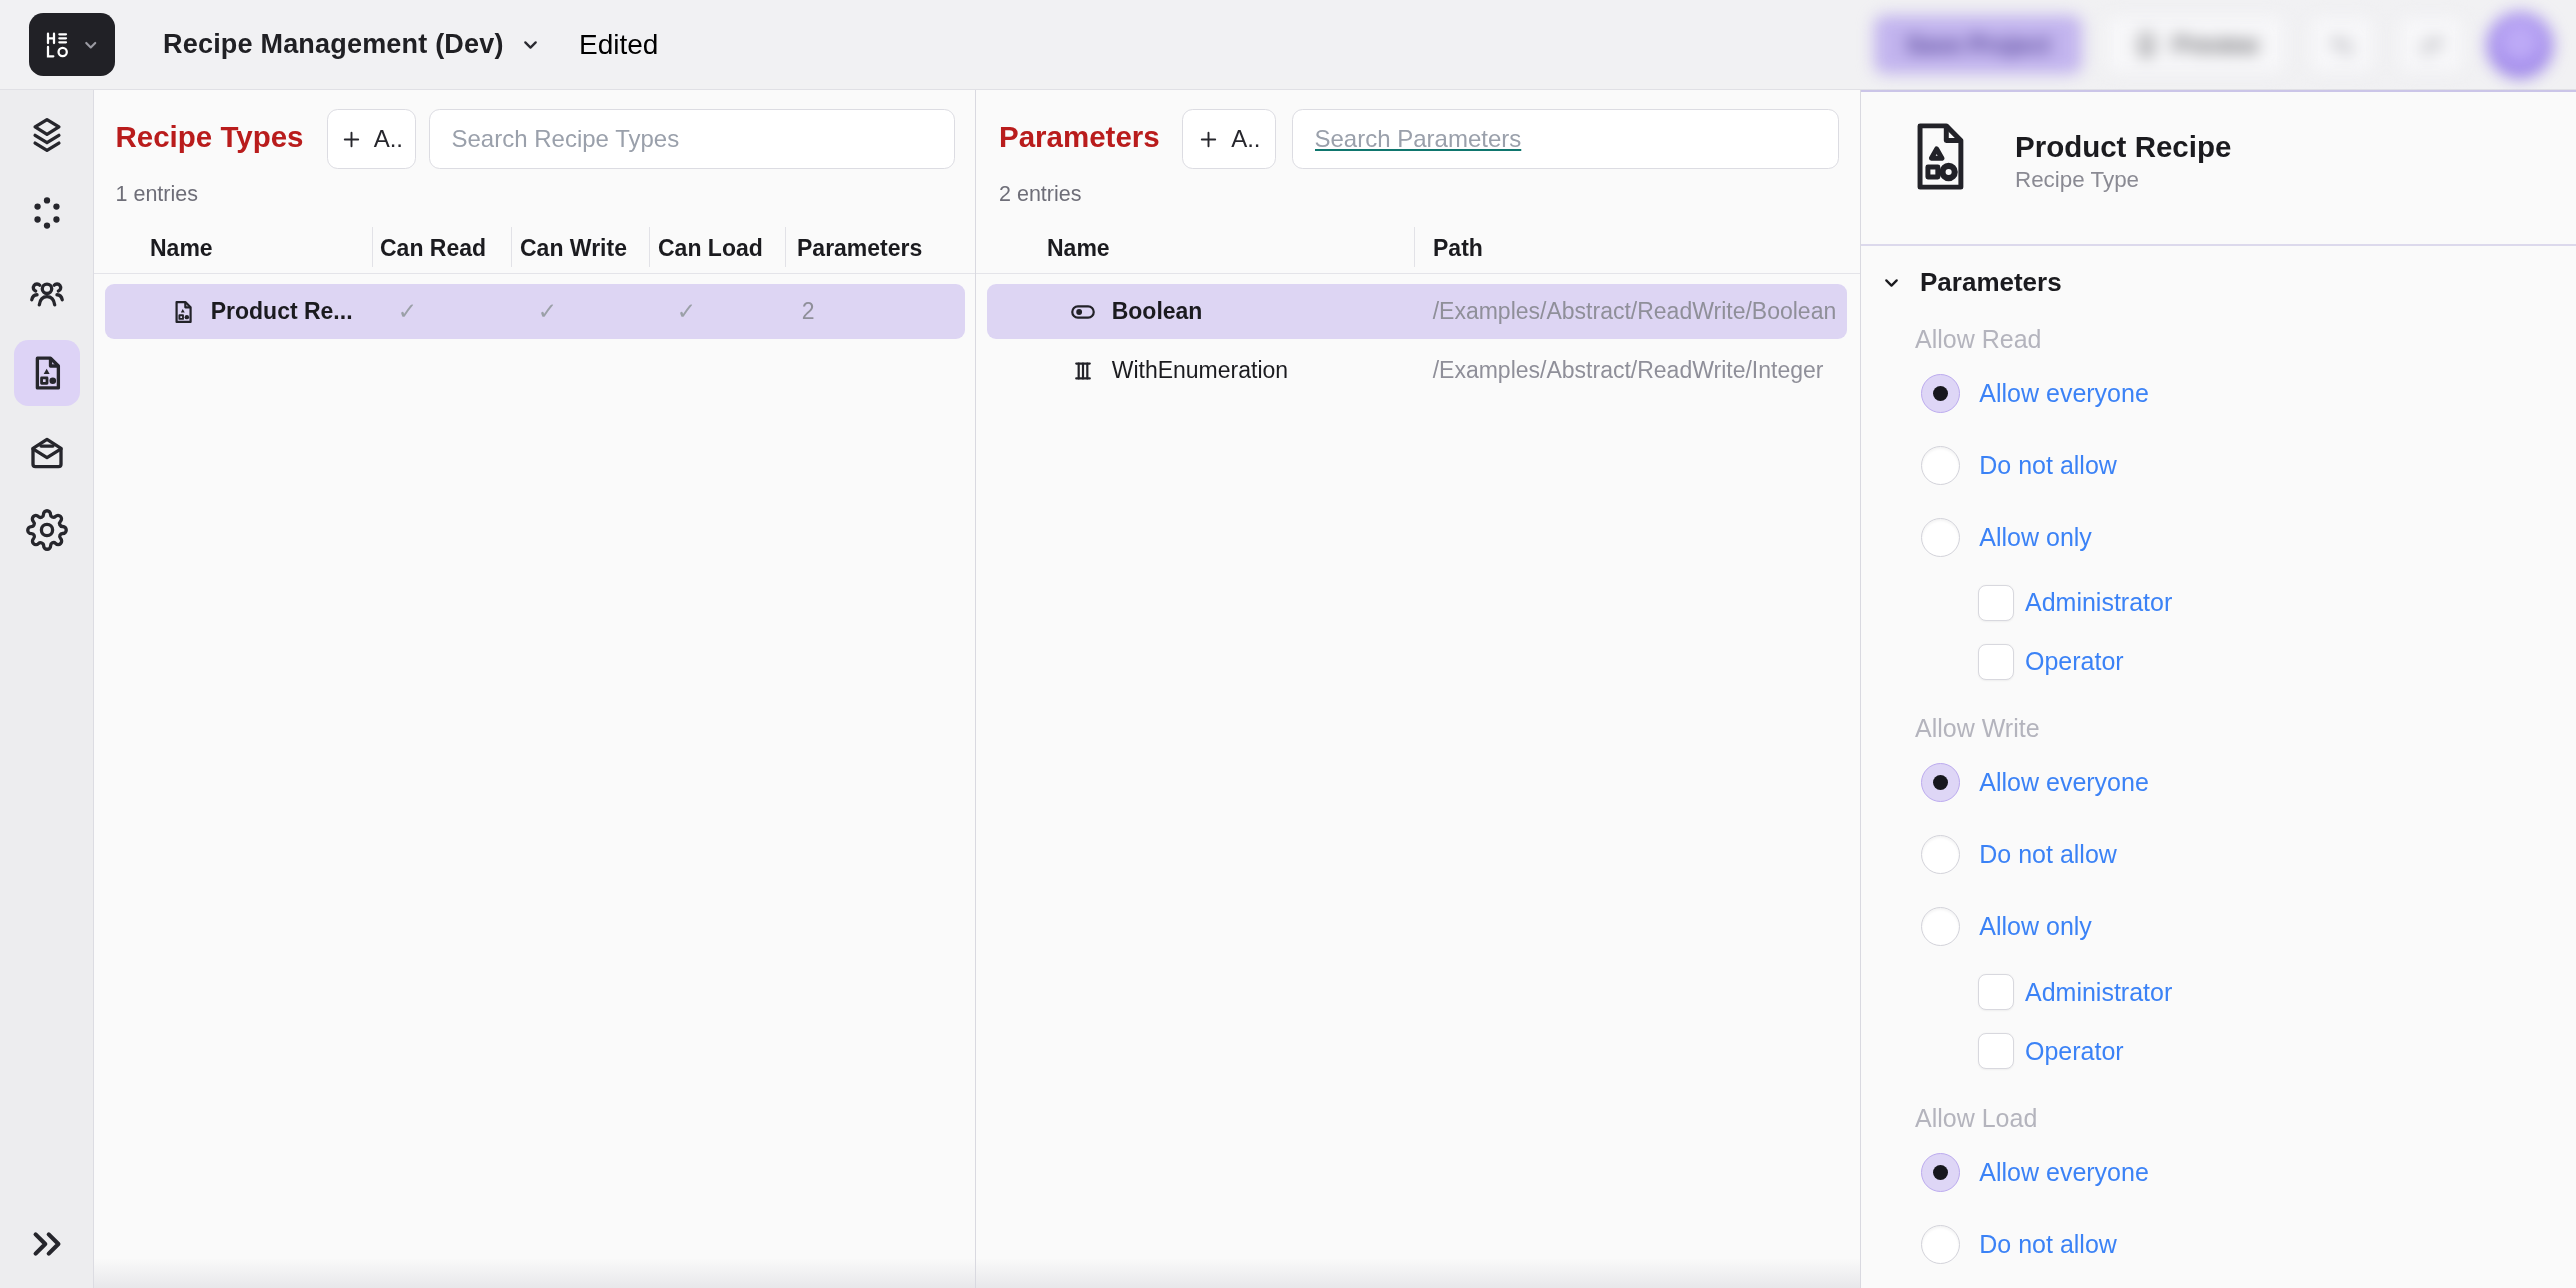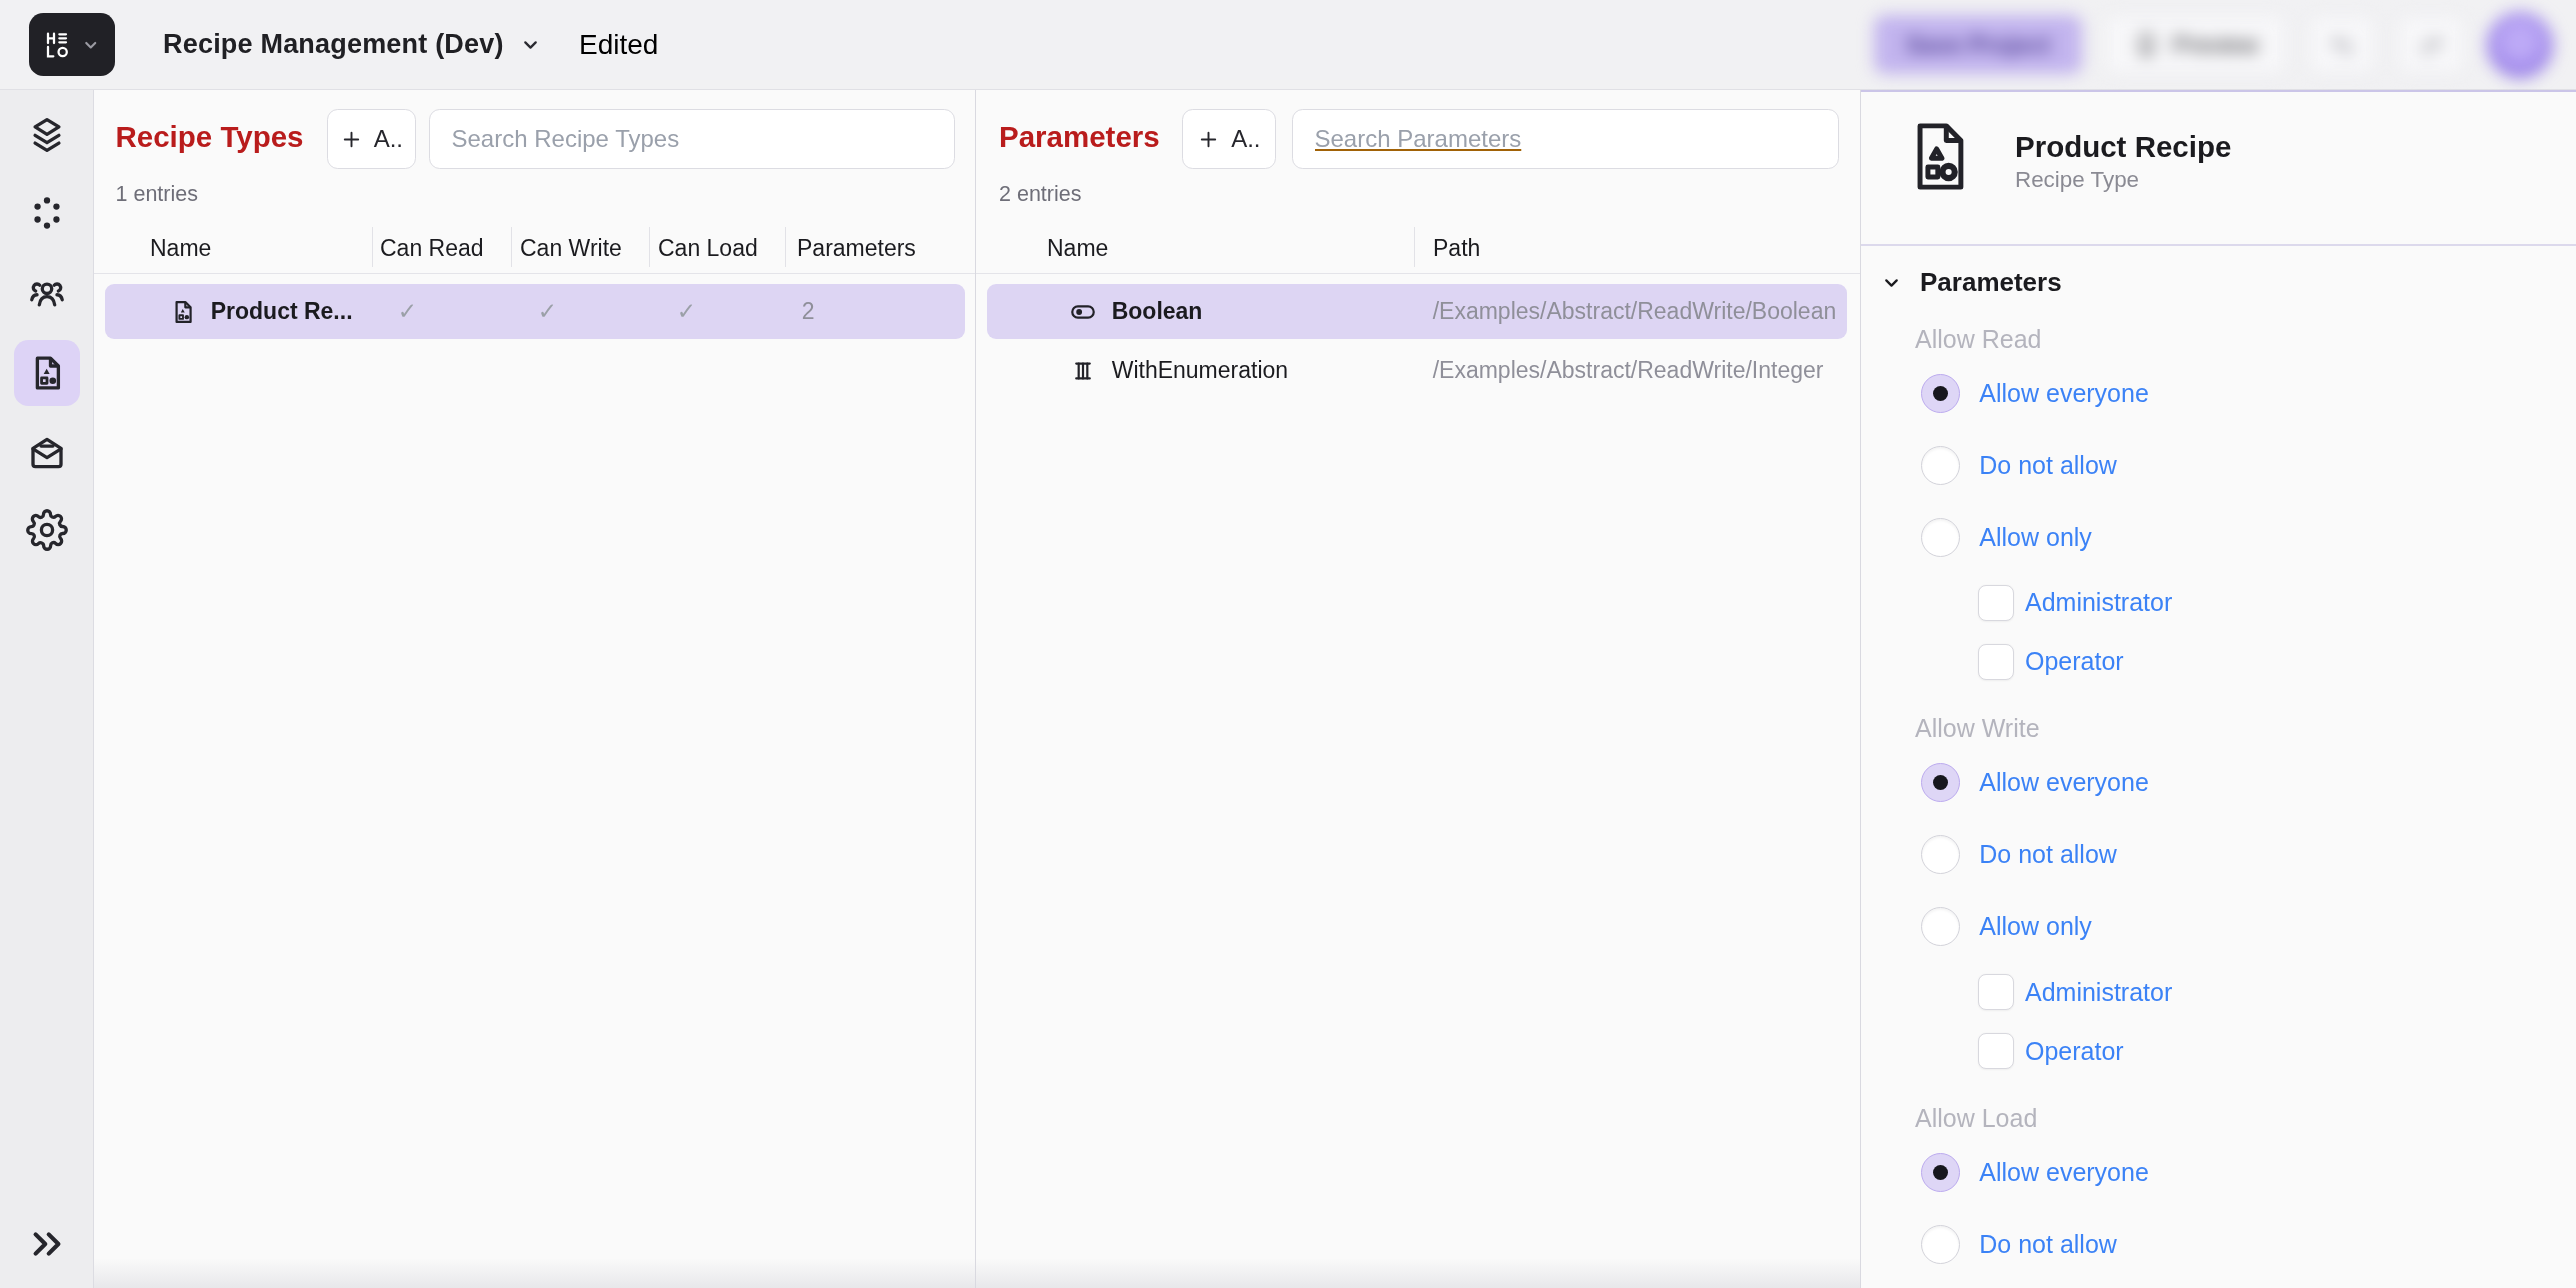--- a/index.html
+++ b/index.html
@@ -43,26 +43,26 @@
   .panel-recipes{width:882px;border-right:1.8px solid #d9d9e0;}
   .panel-params{width:885px;border-right:1.8px solid #d9d9e0;}
   .panel-details{flex:1;border-top:2.7px solid #cbc5e8;}
   .panel-recipes::after,.panel-params::after{content:"";position:absolute;left:0;right:0;bottom:0;height:30px;
     background:linear-gradient(to top, rgba(70,70,95,.10), rgba(70,70,95,0));pointer-events:none;}
 
   .p-title{position:absolute;left:21.5px;top:29.5px;font-size:29.5px;font-weight:700;color:#b91c1c;}
   .add-btn{position:absolute;top:19px;height:60px;border-radius:10.7px;background:#fff;border:1.3px solid #dcdce2;
     display:flex;align-items:center;justify-content:center;gap:10.7px;color:#26262c;font-size:24px;font-family:inherit;cursor:pointer;box-sizing:border-box;}
   .search{position:absolute;top:19px;height:60px;border-radius:10.7px;border:1.3px solid #dcdce2;background:#fff;
-    font-size:24px;font-family:inherit;color:#a16207;padding:0 21.5px;box-sizing:border-box;outline:none;}
+    font-size:24px;font-family:inherit;color:#0f766e;padding:0 21.5px;box-sizing:border-box;outline:none;}
   .search::placeholder{color:#9aa0ab;}
   .entries{position:absolute;left:21.5px;top:92px;font-size:21.5px;color:#6e6e78;}
 
   .thead{position:absolute;top:132px;left:0;right:0;height:51px;border-bottom:1.3px solid #e4e4e9;}
-  .th{position:absolute;top:12.5px;font-size:23px;font-weight:400;color:#1b1b1f;white-space:nowrap;}
+  .th{position:absolute;top:12.5px;font-size:23px;font-weight:700;color:#1b1b1f;white-space:nowrap;}
   .col-line{position:absolute;top:5.4px;height:40px;width:1.3px;background:#e2e2e7;}
 
   .trow{position:absolute;left:10.7px;height:55px;border-radius:9px;overflow:hidden;white-space:nowrap;cursor:pointer;}
   .trow.selected{background:#ddd5f3;}
   .tcell{position:absolute;top:0;height:55px;display:flex;align-items:center;font-size:23px;color:#1b1b1f;}
   .tname{font-weight:700;gap:0;}
   .tcheck{color:#9ba0a8;}
   .tmuted{color:#8f8f99;}
   .row-icon{display:flex;align-items:center;color:#222228;}
 

